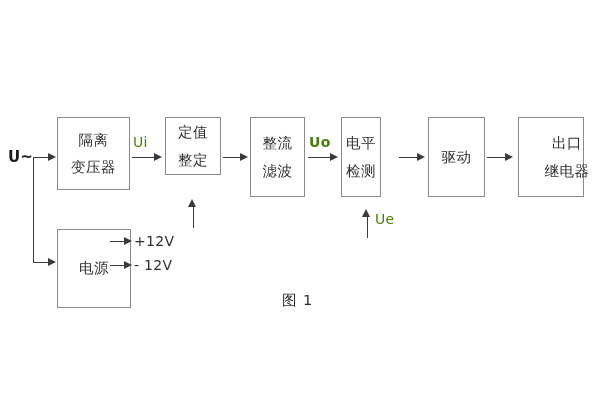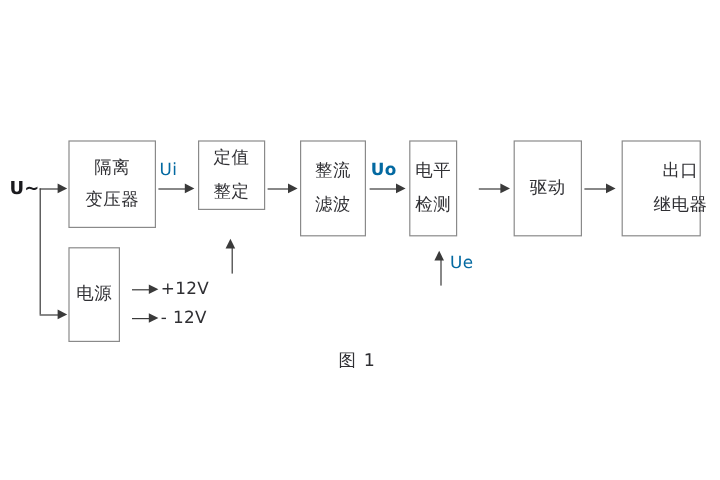--- a/index.html
+++ b/index.html
@@ -56,21 +56,21 @@
   }
   .arrow-u {
     position: absolute;
     width: 0; height: 0;
     border-left: 4.5px solid transparent;
     border-right: 4.5px solid transparent;
     border-bottom: 8px solid #3a3a3a;
   }
   .lbl {
     position: absolute;
-    color: #0369a1;
+    color: #4d7c0f;
     font-size: 14px;
     white-space: nowrap;
     letter-spacing: 0.3px;
   }
   .lbl.dark { color: #2f2f33; }
   .caption {
     position: absolute;
     color: #2f2f33;
     font-size: 14.5px;
     white-space: nowrap;
@@ -146,21 +146,21 @@
   </div>
 
   <div class="hline" style="left:487px; top:157px; width:21px;"></div>
   <div class="arrow-r" style="left:505px; top:153px;"></div>
 
   <div class="box" style="left:518px; top:117px; width:66px; height:80px;padding-left:32px;">
     <span class="ln">出口</span>
     <span class="ln">继电器</span>
   </div>
 
-  <div class="box single" style="left:57px; top:206px; width:43px; height:79px;">
+  <div class="box single" style="left:57px; top:229px; width:74px; height:79px;">
     <span class="ln">电源</span>
   </div>
 
   <div class="hline" style="left:110px; top:241px; width:17px;"></div>
   <div class="arrow-r" style="left:124px; top:237px;"></div>
   <div class="lbl dark" style="left:134px; top:233px;">+12V</div>
 
   <div class="hline" style="left:110px; top:265px; width:17px;"></div>
   <div class="arrow-r" style="left:124px; top:261px;"></div>
   <div class="lbl dark" style="left:134px; top:257px;">- 12V</div>

